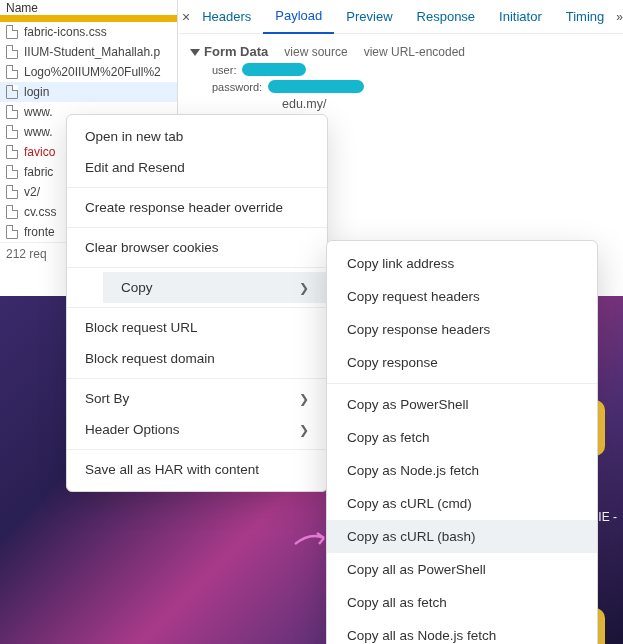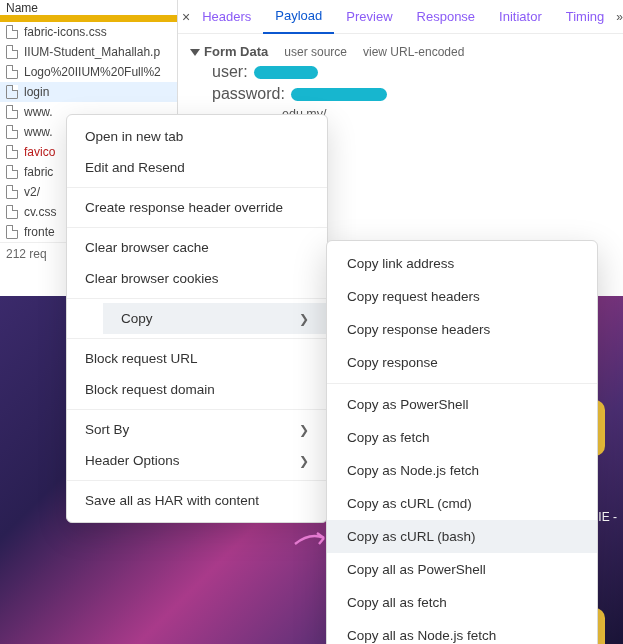--- a/index.html
+++ b/index.html
@@ -27,29 +27,29 @@
   .status-line { padding: 4px 6px; font-size: 12px; color: #666; border-top: 1px solid #eee; }
 
   
   .ruler { position:absolute; left:0; top:0; right:0; height:6px; background:repeating-linear-gradient(90deg,#f7f7f7 0 30px,#fff 30px 60px); }
   .rmark { position:absolute; top:0; height:6px; width:2px; background:#e03aa0; }
 
   
   .right-pane { position: absolute; left: 178px; top: 0; right: 0; height: 296px; background:#fff; }
   .tabbar { display:flex; align-items:center; height: 34px; border-bottom: 1px solid #ececec; gap: 0; padding-left: 4px; }
   .tabbar .close { width: 26px; text-align:center; color:#555; font-size: 14px; }
-  .tab { padding: 0 12px; height: 34px; display:flex; align-items:center; font-size: 13px; color:#8b5cf6; }
+  .tab { padding: 0 12px; height: 34px; display:flex; align-items:center; font-size: 13px; color:#0369a1; }
   .tab.active { color:#0b57d0; border-bottom: 2px solid #0b57d0; }
   .overflow { margin-left:auto; width:32px; text-align:center; color:#555; }
 
   .form-section { padding: 10px 8px 6px 12px; font-size: 13px; color:#555; }
   .form-hdr { display:flex; align-items:center; gap: 16px; margin-bottom: 0; }
   .tri { display:inline-block; width:0; height:0; border-left:5px solid transparent; border-right:5px solid transparent; border-top:7px solid #555; margin-right:4px; }
   .view-link { color:#666; font-size:12px; }
-  .kv { display:flex; align-items:center; gap: 6px; margin: 4px 0 4px 22px; font-size: 16px; color:#555; }
+  .kv { display:flex; align-items:center; gap: 6px; margin: 4px 0 4px 22px; font-size: 11px; color:#555; }
   .kv .k::after { content: ":"; }
   .mask { display:inline-block; height: 13px; border-radius: 7px; background:#17b6cf; }
   .mask.w1 { width: 64px; }
   .mask.w2 { width: 96px; }
   .tail { color:#555; font-size:12.5px; margin-left: 92px; }
 
   
   .ctx {
     position:absolute; left: 66px; top: 114px; width: 262px;
     background:#fff; border:1px solid #d9d9d9; border-radius: 6px;
@@ -152,21 +152,21 @@
         <div class="tab">Preview</div>
         <div class="tab">Response</div>
         <div class="tab">Initiator</div>
         <div class="tab">Timing</div>
       </div>
     <div class="overflow">»</div>
   </div>
   <div class="form-section">
     <div class="form-hdr">
       <span><span class="tri"></span><b>Form Data</b></span>
-      <span class="view-link">user source</span>
+      <span class="view-link">view source</span>
       <span class="view-link">view URL-encoded</span>
     </div>
     <div class="kv">
       <span class="k">user</span>
       <span class="mask w1"></span>
     </div>
     <div class="kv">
       <span class="k">password</span>
       <span class="mask w2"></span>
     </div>
@@ -179,23 +179,20 @@
       <span>Open in new tab</span>
     </div>
     <div class="mi">
       <span>Edit and Resend</span>
     </div>
     <div class="sep"></div>
     <div class="mi">
       <span>Create response header override</span>
     </div>
     <div class="sep"></div>
-    <div class="mi">
-      <span>Clear browser cache</span>
-    </div>
     <div class="mi">
       <span>Clear browser cookies</span>
     </div>
     <div class="sep"></div>
     <div class="mi hov">
       <span>Copy</span>
       <span class="chev">❯</span>
     </div>
     <div class="sep"></div>
     <div class="mi">

